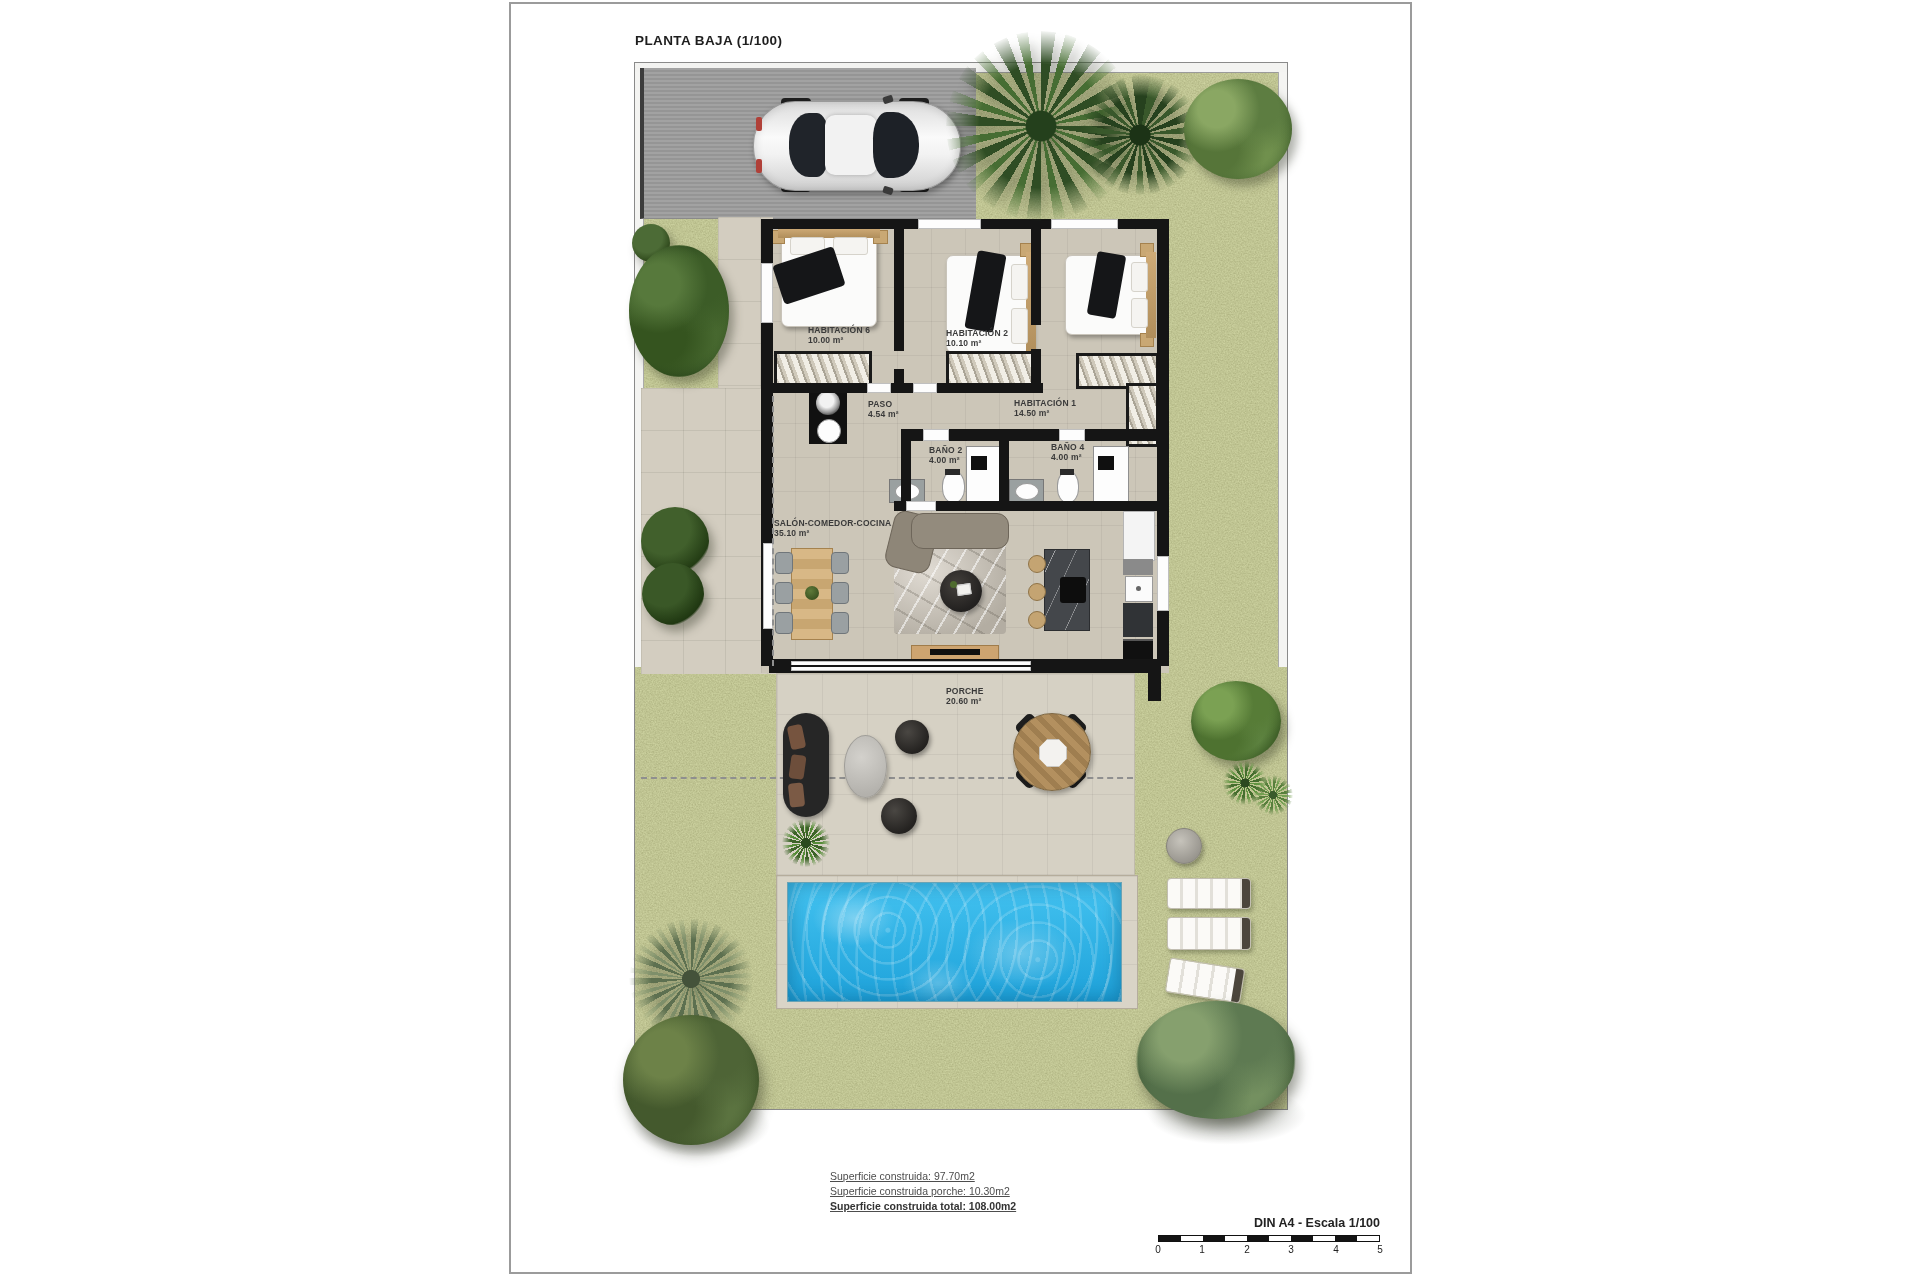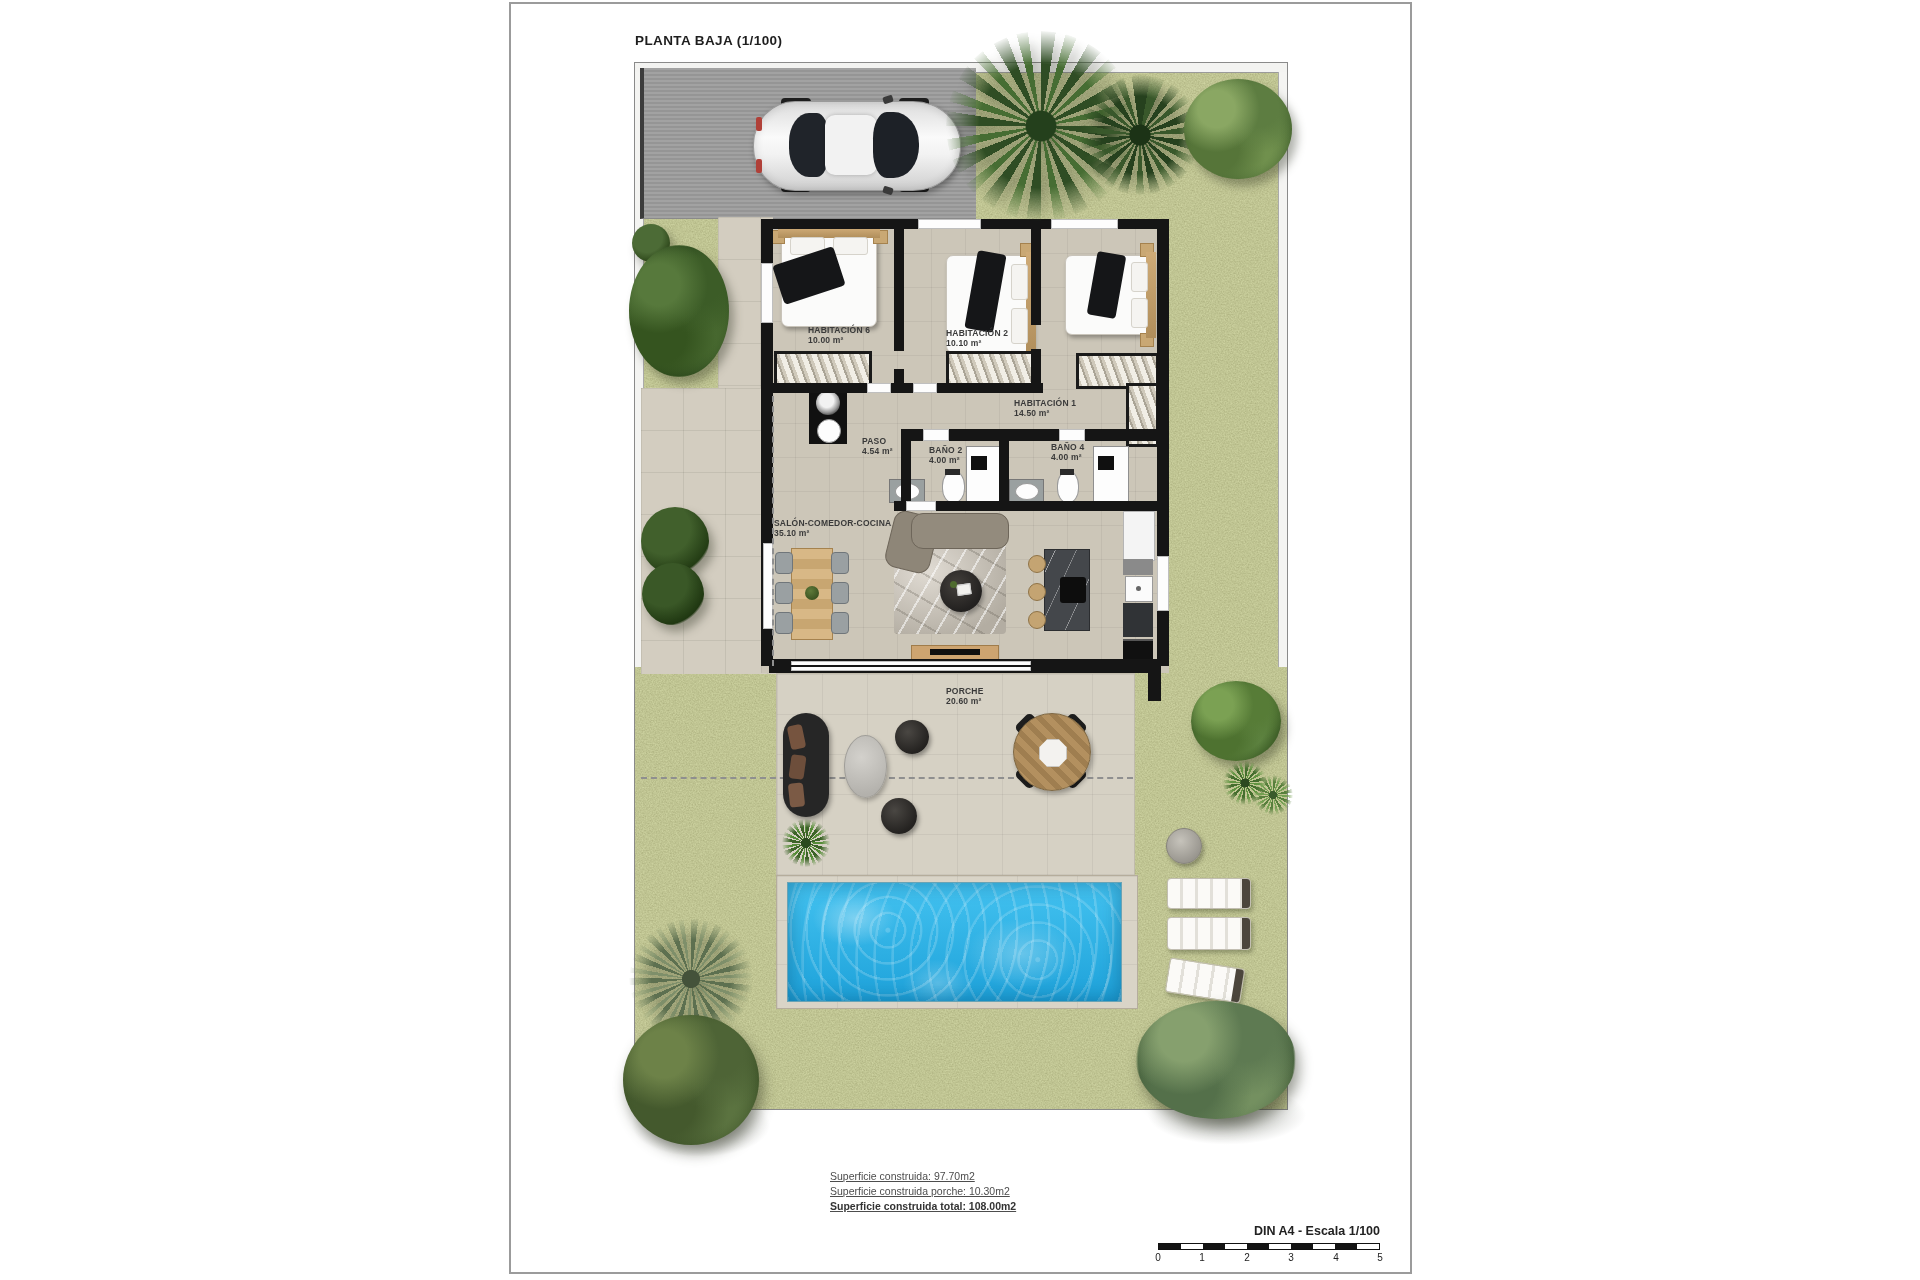--- a/index.html
+++ b/index.html
@@ -80,21 +80,21 @@
   .lounger{position:absolute;border:1px solid #c2beb2;border-radius:4px;
         background:repeating-linear-gradient(90deg,#fbfaf7 0 12px,#e2e0d9 12px 15px);
         box-shadow:2px 3px 4px rgba(30,35,18,.3);}
   .lgback{position:absolute;right:0;top:0;bottom:0;width:8px;background:#4c463c;border-radius:0 3px 3px 0;}
   .dash-h{position:absolute;border-top:2px dashed #8f8f8f;height:0;}
   .dash-v{position:absolute;border-left:2px dashed #8f8f8f;width:0;}
   .pouf{position:absolute;background:radial-gradient(circle at 38% 35%,#4a4743,#242220 70%);border-radius:50%;
         box-shadow:2px 3px 4px rgba(0,0,0,.35);}
   .summary{position:absolute;left:830px;top:1169px;font:10.5px/15.2px "Liberation Sans",sans-serif;color:#4d4d4d;text-decoration:underline;}
   .summary .total{font-weight:bold;color:#333;}
-  .scalebar{position:absolute;left:1158px;top:1216px;width:222px;margin-top:8px;}
+  .scalebar{position:absolute;left:1158px;top:1216px;width:222px;}
   .sb-label{text-align:right;font:bold 12.5px/15px "Liberation Sans",sans-serif;color:#222;margin-bottom:4px;}
   .sb-bar{display:flex;height:5px;border:1px solid #111;}
   .sb-bar div{flex:1;}
   .sb-b{background:#141414;} .sb-w{background:#fff;}
   .sb-ticks{position:relative;height:14px;margin-top:2px;font:10px/12px "Liberation Sans",sans-serif;color:#222;}
   .sb-ticks span{position:absolute;transform:translateX(-50%);}
 </style>
 </head>
 <body>
 
@@ -374,21 +374,21 @@
       <div class="area">10.00 m²</div>
     </div>
     <div class="lbl" style="left:311px;top:265px;">
       <div>HABITACIÓN 2</div>
       <div class="area">10.10 m²</div>
     </div>
     <div class="lbl" style="left:379px;top:335px;">
       <div>HABITACIÓN 1</div>
       <div class="area">14.50 m²</div>
     </div>
-    <div class="lbl" style="left:227px;top:336px;margin-top:37px;">
+    <div class="lbl" style="left:233px;top:336px;">
       <div>PASO</div>
       <div class="area">4.54 m²</div>
     </div>
     <div class="lbl" style="left:294px;top:382px;">
       <div>BAÑO 2</div>
       <div class="area">4.00 m²</div>
     </div>
     <div class="lbl" style="left:416px;top:379px;">
       <div>BAÑO 4</div>
       <div class="area">4.00 m²</div>

